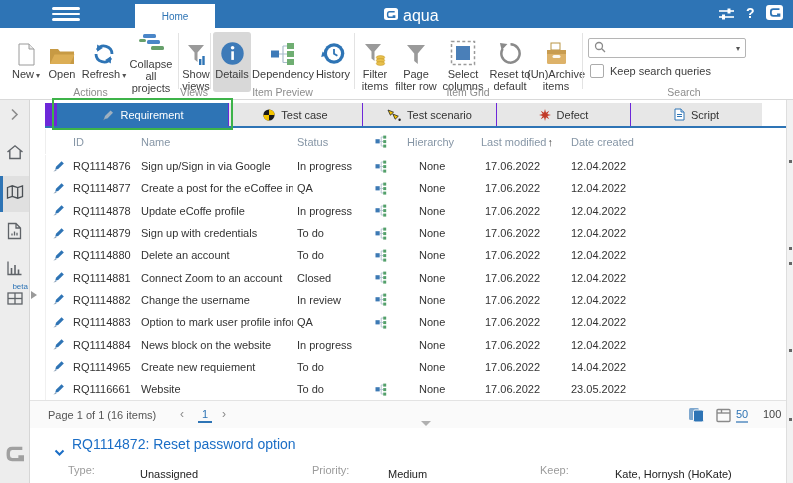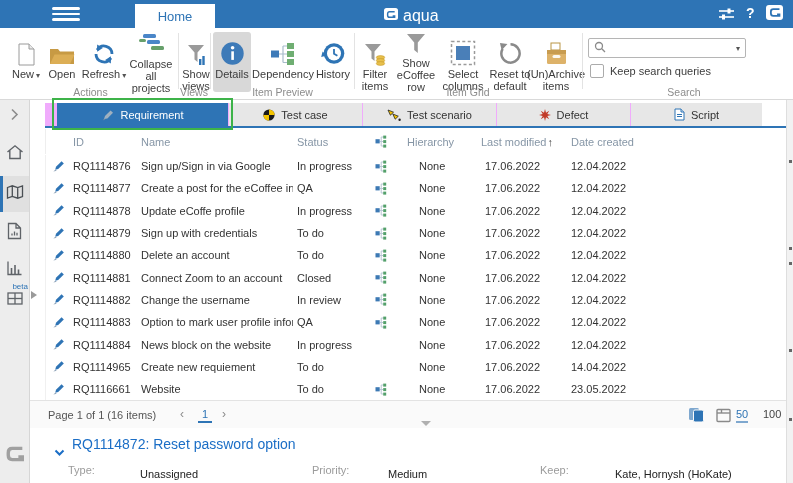--- a/index.html
+++ b/index.html
@@ -4,21 +4,21 @@
 <style>
   html,body{margin:0;padding:0;}
   body{width:793px;height:483px;position:relative;overflow:hidden;background:#fff;
        font-family:"Liberation Sans",sans-serif;-webkit-font-smoothing:antialiased;}
   .abs{position:absolute;}
   
   .topbar{left:0;top:0;width:793px;height:28px;background:#2e74b5;}
   .hamburger{left:52px;top:7px;width:28px;height:14px;cursor:pointer;}
   .hamburger i{display:block;height:2.6px;background:#fff;border-radius:2px;margin-bottom:3px;}
   .hometab{left:135px;top:4px;width:80px;height:24px;background:#fff;display:flex;align-items:center;justify-content:center;
-           font-size:13px;color:#2e74b5;}
+           font-size:10px;color:#2e74b5;}
   .applogo{left:384px;top:8px;width:14px;height:12px;background:#fff;border-radius:2.5px;display:flex;align-items:center;justify-content:center;}
   .apptitle{left:403px;top:6.5px;color:#fff;font-size:16px;}
   .tbicon{top:7px;}
   .helpq{left:746px;top:4.5px;color:#fff;font-size:14px;font-weight:bold;}
   .cornerlogo{left:766px;top:5px;width:17px;height:15px;background:#fff;border-radius:3px;display:flex;align-items:center;justify-content:center;}
   
   .ribbon{left:0;top:28px;width:793px;height:72px;background:#fff;border-bottom:1px solid #d9d9d9;box-sizing:border-box;}
   .rb{position:absolute;top:4px;height:60px;display:flex;flex-direction:column;align-items:center;
       font-size:11px;line-height:12px;color:#3c3c3c;text-align:center;cursor:pointer;}
   .rb .ic{height:34px;display:flex;align-items:flex-end;justify-content:center;padding-bottom:2px;}
@@ -33,21 +33,21 @@
   .keeprow{position:absolute;left:590px;top:36px;display:flex;align-items:center;font-size:11px;color:#3c3c3c;}
   .cbx{width:12px;height:12px;border:1px solid #ababab;border-radius:2px;background:#fff;margin-right:6px;}
   
   .sidebar{left:0;top:100px;width:30px;height:383px;background:#ededed;border-right:1px solid #d6d6d6;box-sizing:border-box;}
   .sbitem{position:absolute;left:0;width:29px;display:flex;justify-content:center;cursor:pointer;}
   .sbsel{position:absolute;left:0;top:76px;width:29px;height:36px;background:#e0e0e0;}
   .sbsel .bar{position:absolute;left:0;top:0;width:3px;height:36px;background:#2e74b5;}
   .beta{position:absolute;left:0;top:182px;width:29px;text-align:right;font-size:8px;color:#2e74b5;padding-right:1px;box-sizing:border-box;}
   .splitarrow{left:31px;top:291px;width:0;height:0;border-top:4px solid transparent;border-bottom:4px solid transparent;border-left:6px solid #9a9a9a;cursor:pointer;}
   
-  .tabstrip{left:45px;top:103px;width:642px;height:23px;background:#f0abfc;}
+  .tabstrip{left:45px;top:103px;width:642px;height:23px;background:#6d28d9;}
   .tab{position:absolute;top:0;height:23px;background:#e7e7e7;color:#333;display:flex;align-items:center;justify-content:center;
        gap:6px;font-size:11px;cursor:pointer;}
   .tab.active{background:#2e74b5;color:#fff;}
   .blueline{left:45px;top:126px;width:741px;height:2px;background:#2e74b5;}
   .hlbox{left:52px;top:98px;width:181px;height:32px;border:2px solid #3db349;box-sizing:border-box;}
   
   .tgrid{display:grid;grid-template-columns:25px 64px 158px 70px 36px 74px 92px 110px auto;align-items:center;}
   .thead{left:45px;top:129px;width:741px;height:25px;color:#8696a6;font-size:11px;border-left:1px solid #eee;box-sizing:border-box;}
   .tbody{left:45px;top:155px;width:741px;border-left:1px solid #f0f0f0;box-sizing:border-box;}
   .trow{height:22.3px;font-size:11px;color:#333;cursor:pointer;}
@@ -226,21 +226,21 @@
         </svg>
       </span>
     <span>Filter items</span>
   </div>
   <div class="rb" style="left:393px;width:46px">
     <span class="ic">
         <svg width="22" height="23">
           <polygon points="2,2 20,2 12.8,10.5 12.8,21 9.2,18 9.2,10.5" fill="#9a9a9a"></polygon>
         </svg>
       </span>
-    <span>Show eCoffee row</span>
+    <span>Page filter row</span>
   </div>
   <div class="rb" style="left:440px;width:46px">
     <span class="ic">
         <svg width="26" height="26">
           <rect x="1.5" y="1.5" width="23" height="23" fill="none" stroke="#9a9a9a" stroke-dasharray="3,2.4" stroke-width="1.5"></rect>
           <rect x="6" y="6" width="14" height="14" fill="#4a7fb8"></rect>
         </svg>
       </span>
     <span>Select columns</span>
   </div>

